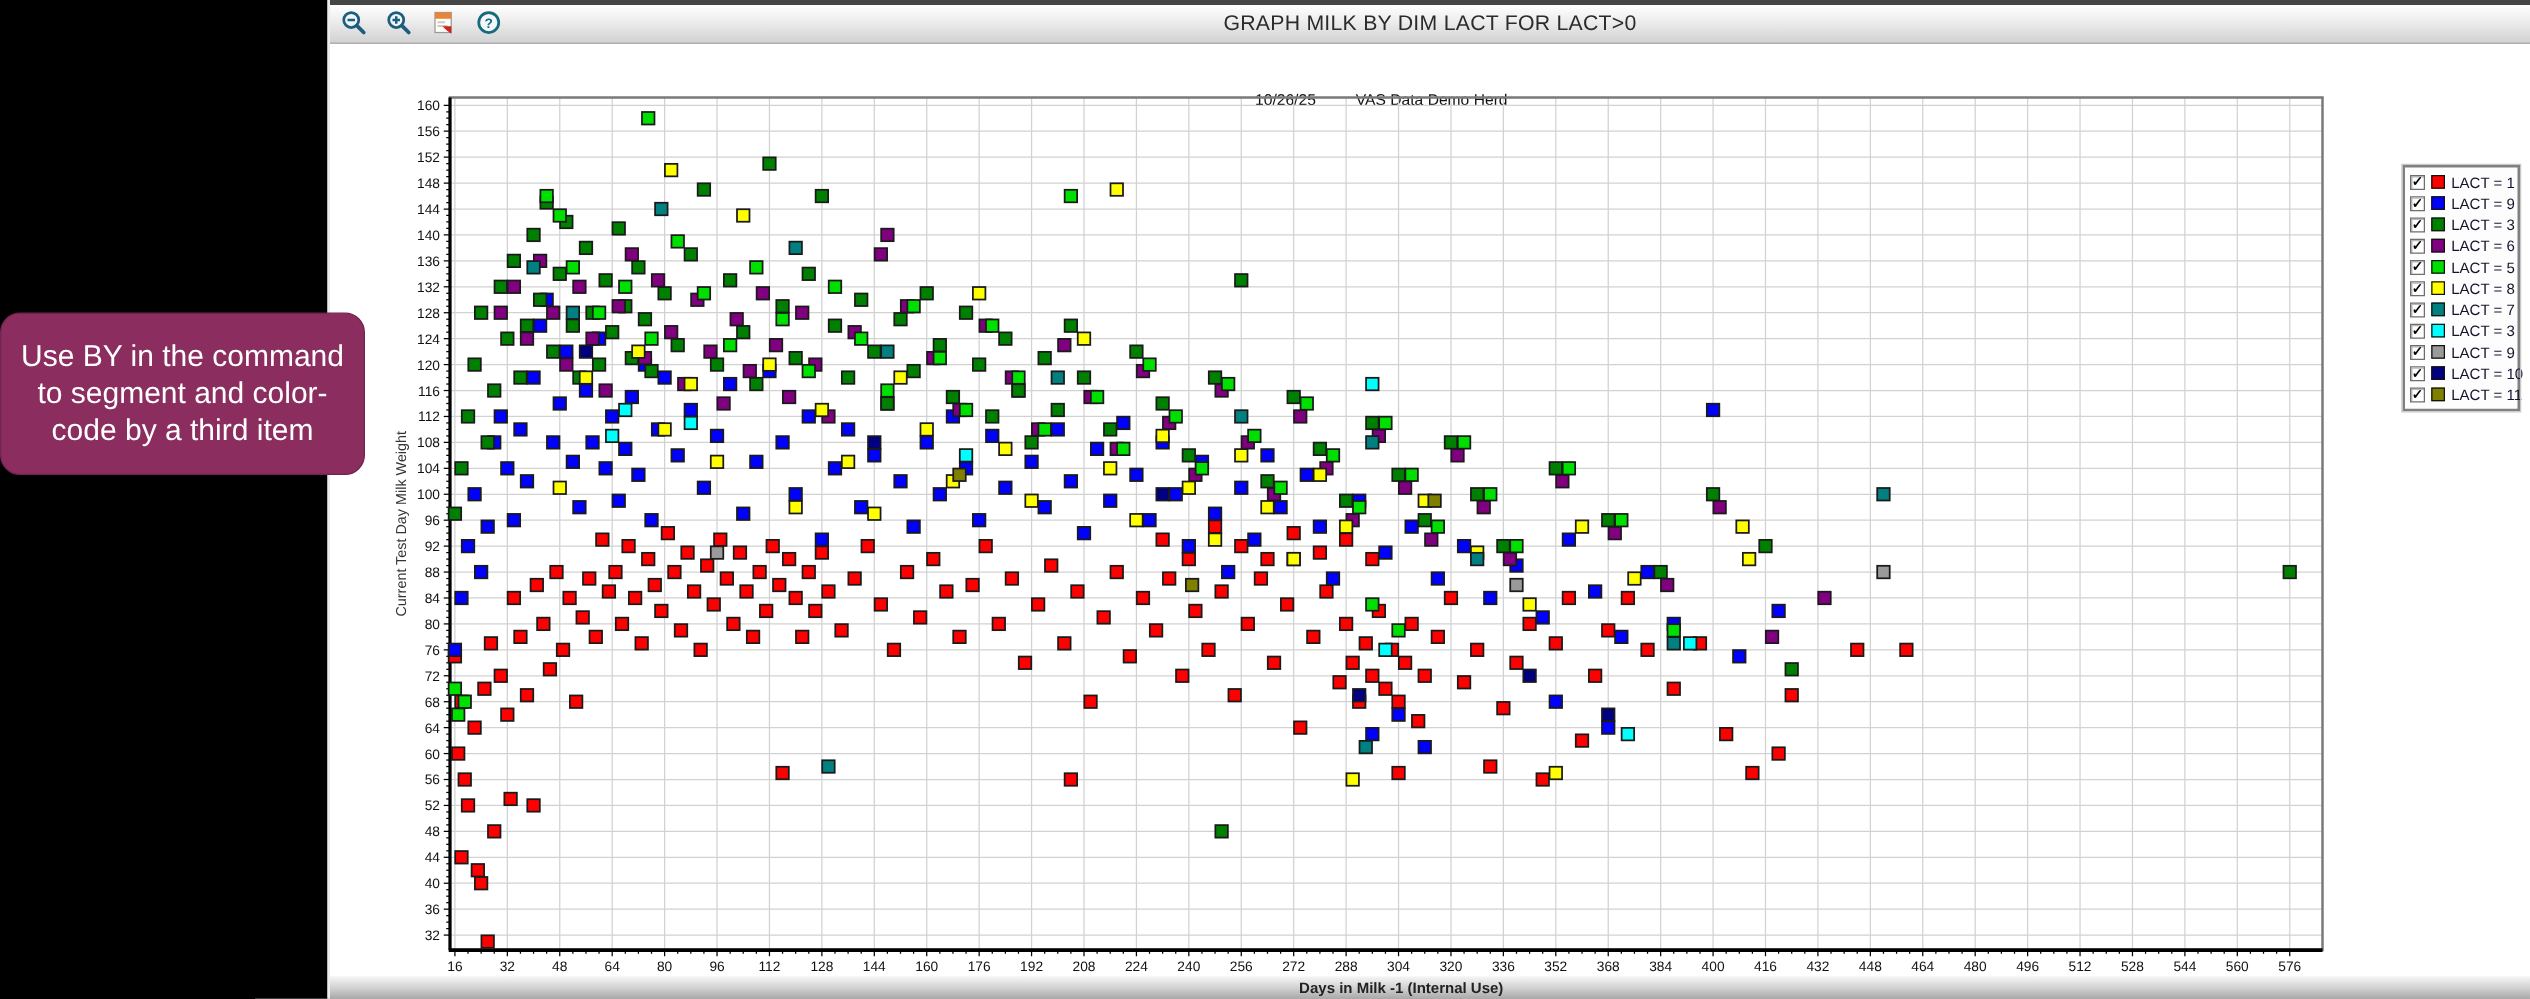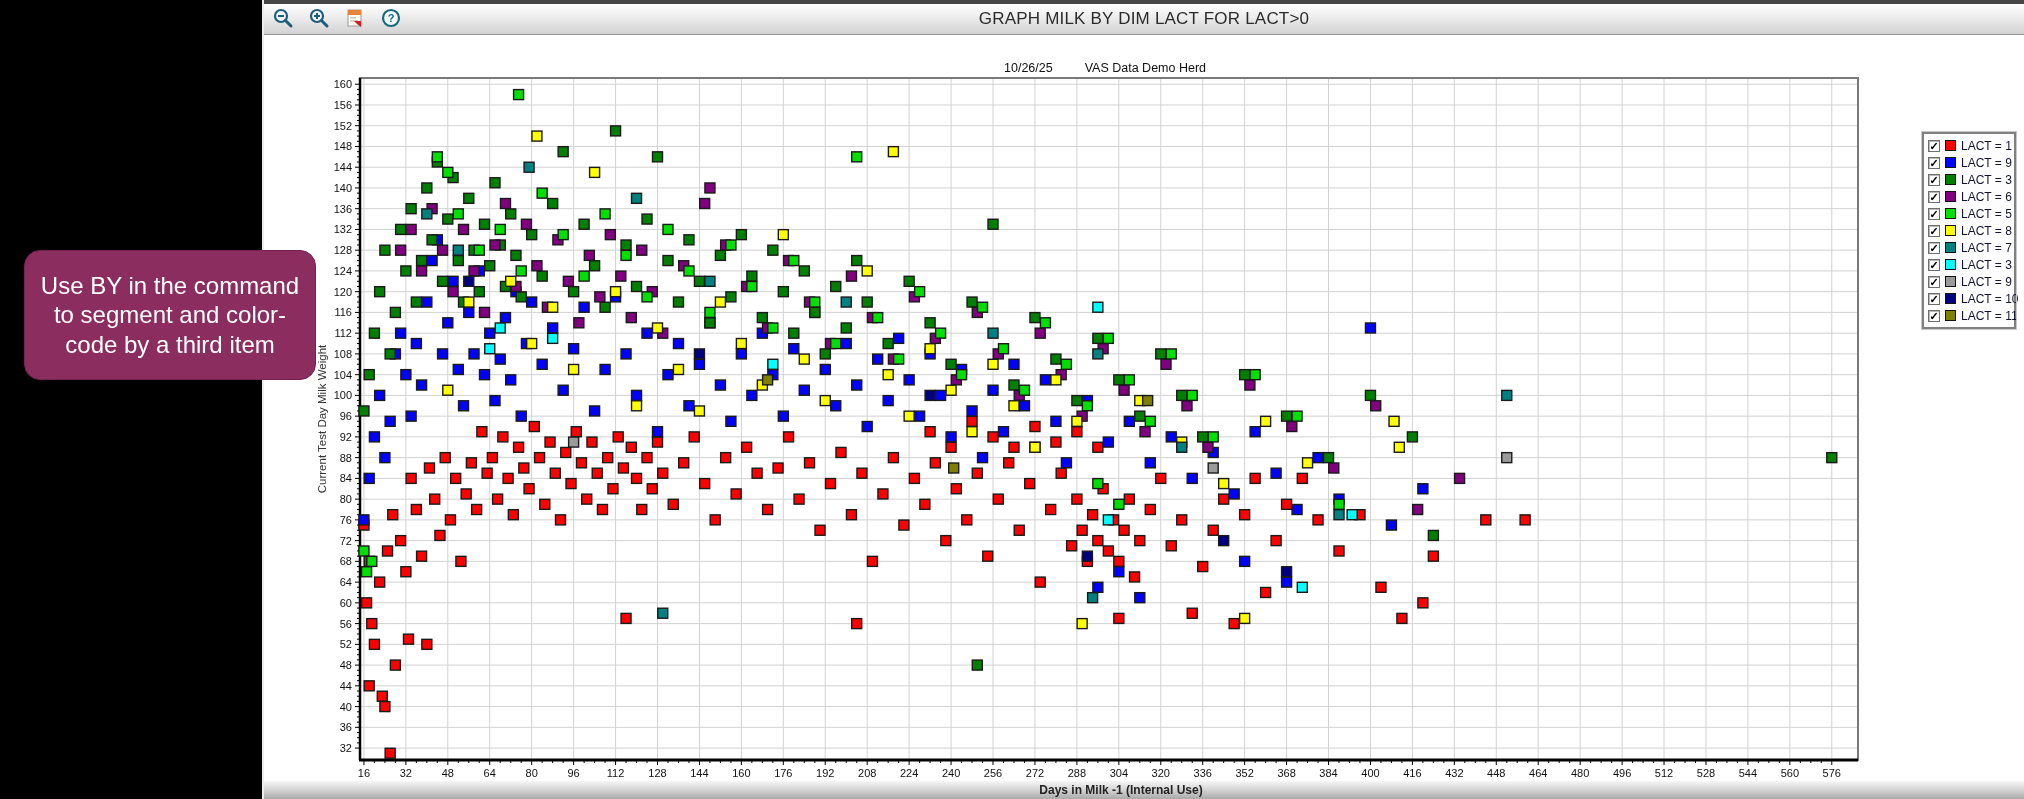--- a/index.html
+++ b/index.html
@@ -19,21 +19,21 @@
     background:linear-gradient(180deg,#ffffff 0%,#ececec 45%,#d2d2d2 100%);
   }
   .titlebar .win-title{
     position:absolute;left:0;right:0;top:5px;text-align:center;
     font-size:17px;color:#2b2b2b;letter-spacing:.2px;
   }
   .toolbar{position:absolute;left:8px;top:3px;display:flex;gap:14px;align-items:center;}
   .tb-icon{width:22px;height:22px;display:inline-flex;align-items:center;justify-content:center;cursor:pointer;}
   
   .chart-header{
-    position:absolute;left:740px;top:61px;display:flex;gap:32px;
+    position:absolute;left:740px;top:73px;display:flex;gap:32px;
     font-size:12.5px;color:#111;
   }
   
   .ylabel{
     position:absolute;left:58px;top:419px;transform:translate(-50%,-50%) rotate(-90deg);
     white-space:nowrap;font-size:11.5px;color:#333;
   }
   .bottom-strip{
     position:absolute;left:0;right:0;bottom:0;height:18px;
     background:linear-gradient(180deg,#f6f6f6 0%,#cfcfcf 55%,#a9a9a9 100%);
@@ -54,21 +54,21 @@
   .leg-cb{
     width:12px;height:12px;box-sizing:border-box;background:#fff;
     border:1px solid #6e6e6e;box-shadow:inset 1px 1px 0 #b9b9b9;
     font-size:11px;line-height:10px;text-align:center;color:#000;font-weight:bold;
     cursor:pointer;flex:0 0 auto;
   }
   .leg-sw{width:11px;height:11px;box-sizing:border-box;border:1.5px solid #111;margin-left:5px;flex:0 0 auto;}
   .leg-lbl{font-size:12px;color:#14142e;margin-left:5px;white-space:nowrap;}
   
   .callout{
-    position:absolute;left:24px;top:250px;width:266px;z-index:10;
+    position:absolute;left:0;top:250px;width:266px;z-index:10;
     background:#8b2d5f;border:1px solid #722350;border-radius:16px;
     color:#fff;font-size:24px;line-height:1.22;text-align:center;
     padding:20px 12px;box-sizing:content-box;
   }
 </style>
 </head>
 <body>
 
 <div class="callout" style="background: rgb(139, 45, 95);">
   <span>Use BY in the command to segment and color-code by a third item</span>

